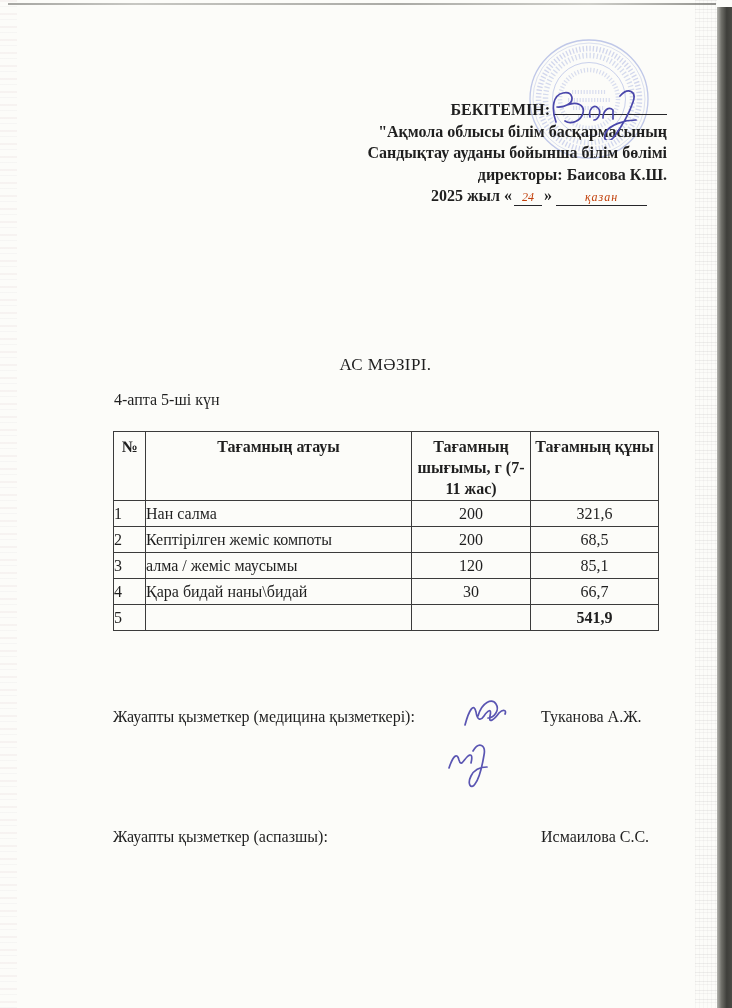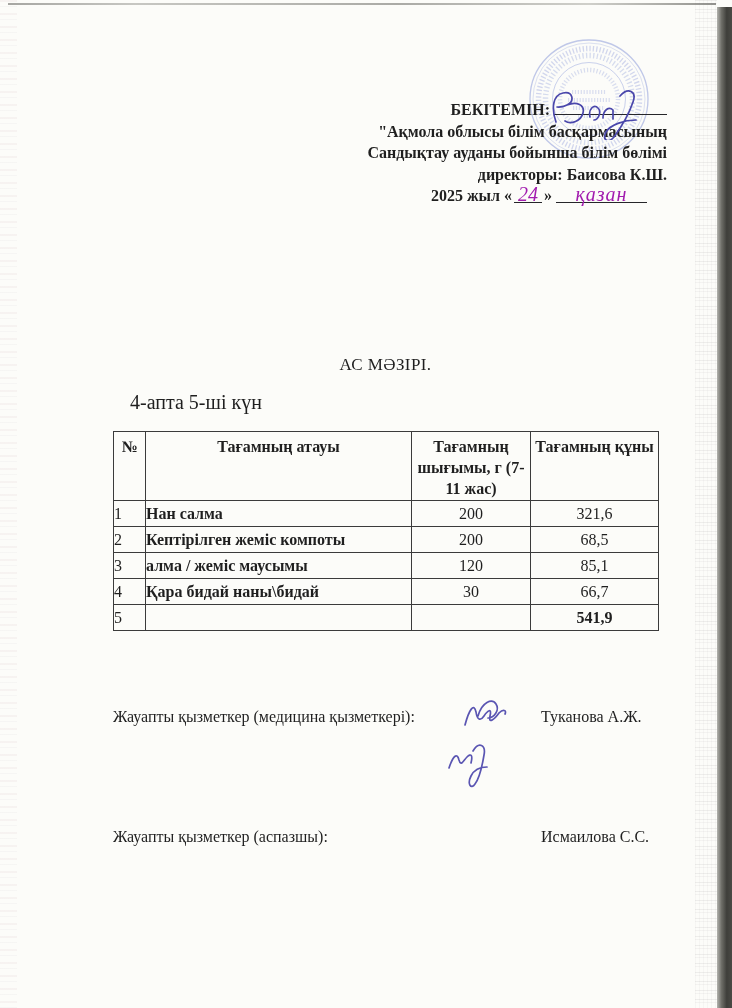--- a/index.html
+++ b/index.html
@@ -50,59 +50,59 @@
     z-index: 2;
   }
   .uline {
     display: inline-block; height: 15px;
     border-bottom: 1.6px solid #26262a;
     vertical-align: baseline;
   }
   .sig-line { width: 113px; margin-left: 4px; }
   .hand {
     font-style: italic; font-weight: normal;
-    color: #a21caf; font-size: 20px;
+    color: #c2410c; font-size: 12px;
     text-align: center; line-height: 15px;
   }
   .day-line { width: 28px; margin: 0 2px; }
   .month-line { width: 91px; margin-left: 4px; letter-spacing: 1px; }
   .date-line { padding-right: 20px; }
 
   .sig { position: absolute; z-index: 3; }
   .sig path { stroke: #5a55b2; fill: none; stroke-linecap: round; stroke-linejoin: round; }
   .sig-director { left: 540px; top: 82px; }
   .sig-director path { stroke: #4a47ab; }
   .sig-medical { left: 459px; top: 693px; }
   .sig-cook { left: 444px; top: 738px; }
 
   
   .title {
     position: absolute; top: 355px; left: 113px; width: 545px;
     text-align: center; font-weight: normal; font-size: 17px;
     letter-spacing: .4px;
   }
-  .subtitle { position: absolute; top: 391px; left: 130px; font-size: 20px; font-family: Liberation Serif, serif; }
+  .subtitle { position: absolute; top: 391px; left: 114px; font-size: 16px; font-family: Liberation Serif, serif; }
 
   
   table.menu {
     position: absolute; left: 113px; top: 431px;
     width: 545px; border-collapse: collapse; table-layout: fixed;
     font-size: 16px;
   }
   table.menu th, table.menu td {
     border: 1.6px solid #3b3b3b;
     padding: 0; overflow: hidden;
   }
   table.menu thead th {
     font-weight: bold; text-align: center; vertical-align: top;
     height: 64px; padding-top: 4px; line-height: 21px;
   }
   table.menu tbody td { height: 25px; line-height: 20px; }
   td.c-no  { text-align: left; padding-left: 6px; }
-  td.c-name{ text-align: left; padding-left: 10px; font-weight: bold; }
+  td.c-name{ text-align: left; padding-left: 10px; }
   td.c-num { text-align: center; }
   .bold { font-weight: bold; margin-left: 28px; }
 
   
   .resp-label { position: absolute; left: 113px; font-size: 16px; text-align: center; }
   .resp-name  { position: absolute; left: 541px; font-size: 16px; }
   .r1 { top: 708px; }
   .r2 { top: 796px; margin-top: 32px; }
 </style>
 </head>

